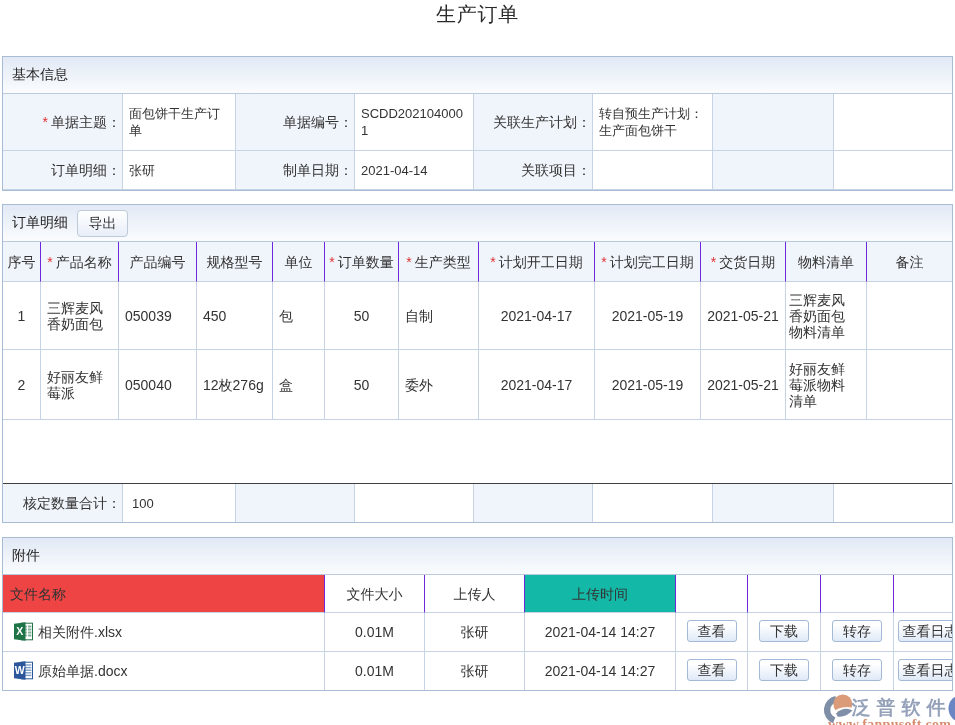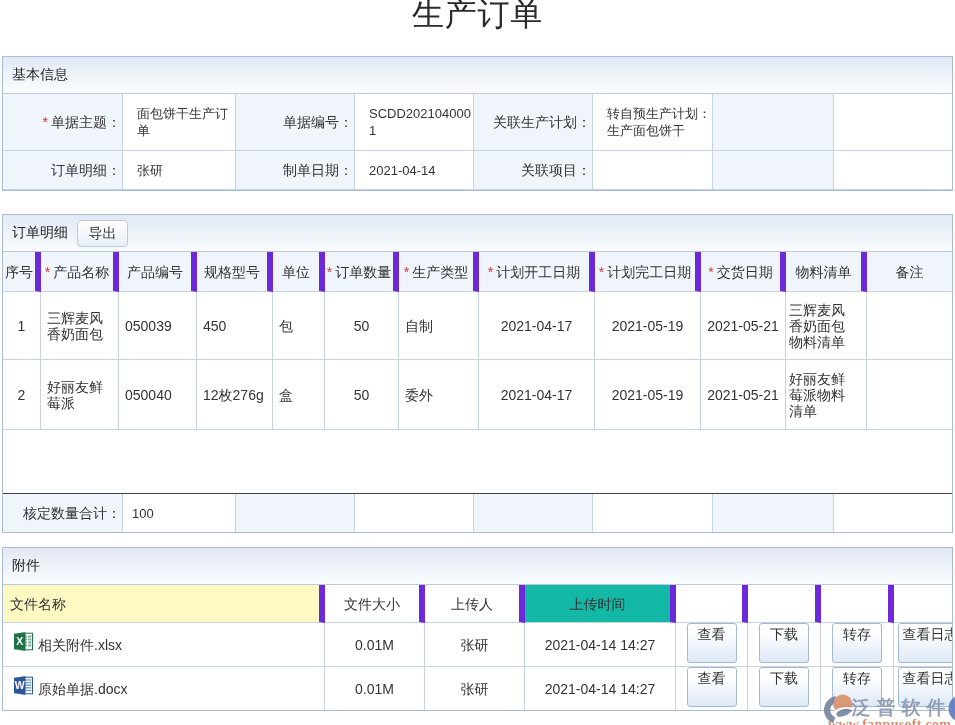--- a/index.html
+++ b/index.html
@@ -1,38 +1,38 @@
 <!DOCTYPE html>
 <html><head><meta charset="utf-8"><title>生产订单</title><style>
 *{margin:0;padding:0;box-sizing:border-box}
 html,body{width:955px;height:725px;background:#fff;overflow:hidden}
 body{font-family:"Liberation Sans",sans-serif;font-size:14px;color:#333;position:relative}
-h1{text-align:center;font-size:32px;font-weight:400;color:#2a2a2a;margin-top:1px;line-height:26px;letter-spacing:0.8px}
+h1{text-align:center;font-size:20px;font-weight:400;color:#2a2a2a;margin-top:1px;line-height:26px;letter-spacing:0.8px}
 .sec{margin:0 2px;border:1px solid #a9bcd6;background:#fff}
 .hd{height:37px;background:linear-gradient(#e2e9f5,#fafcfe);border-bottom:1px solid #bac9de;display:flex;align-items:center;padding-left:9px;font-size:14px;color:#222}
 table{border-collapse:separate;border-spacing:0;table-layout:fixed}
 td{font-size:14px;line-height:17px;vertical-align:middle;border-right:1px solid #c6d3e5;border-bottom:1px solid #c6d3e5;overflow:hidden}
 td.last{border-right:none}
 tr.lastrow td{border-bottom:none}
 .lbl{background:#f0f5fb;text-align:right;padding-right:1px;color:#333}
-.val{background:#fff;text-align:left;padding-left:14px;font-size:13px}
+.val{background:#fff;text-align:left;padding-left:6px;font-size:13px}
 .req{color:#e03131;margin-right:3px}
 
 .sec1{margin-top:29px}
 .t1{width:949px}
 
-.grid th{font-size:14px;line-height:16px;font-weight:400;background:#f0f5fb;border-right:6px solid #6d28d9;border-bottom:1px solid #c6d3e5;text-align:center;vertical-align:middle}
+.grid th{font-size:14px;line-height:16px;font-weight:400;background:#f0f5fb;border-right:1px solid #6d28d9;border-bottom:1px solid #c6d3e5;text-align:center;vertical-align:middle}
 .grid th.last{border-right:none}
 .grid td{background:#fff;line-height:16px}
 .cl{text-align:left;padding-left:6px}
 .cc{text-align:center}
 .spacer{height:63px}
-.btn{display:inline-block;border:1px solid #a3b9d5;border-radius:3px;background:linear-gradient(#ffffff 20%,#dfe9f7);color:#333;font-size:14px;text-align:center;height:40px;line-height:20px;width:50px;white-space:nowrap;overflow:hidden}
+.btn{display:inline-block;border:1px solid #a3b9d5;border-radius:3px;background:linear-gradient(#ffffff 20%,#dfe9f7);color:#333;font-size:14px;text-align:center;height:22px;line-height:20px;width:50px;white-space:nowrap;overflow:hidden}
 .exp{width:51px;height:27px;line-height:25px;margin-left:9px;border-color:#bfcad8;border-radius:4px;background:linear-gradient(#ffffff,#e8eef8)}
-.gap2{margin-top:23px}
+.gap2{margin-top:13px}
 .gap3{margin-top:14px}
 .fname{padding-left:35px;text-align:left;position:relative}
 .fname svg{position:absolute;left:10px;top:8px}
 .wm{position:absolute;left:815px;top:686px;width:140px;height:55px;pointer-events:none;z-index:5}
 </style></head><body>
 <h1>生产订单</h1>
 
 <div class="sec sec1">
   <div class="hd">基本信息</div>
   <table class="t1">
@@ -168,21 +168,21 @@
         <col style="width:100px">
         <col style="width:100px">
         <col style="width:151px">
         <col style="width:72px">
         <col style="width:73px">
         <col style="width:73px">
         <col style="width:73px">
       </colgroup>
     <tbody>
         <tr style="height:38px">
-      <th style="background:#fef9c3;text-align:left;padding-left:7px;font-weight:400">文件名称</th>
+      <th style="background:#ef4444;text-align:left;padding-left:7px;font-weight:400">文件名称</th>
       <th style="background:#fff">文件大小</th>
       <th style="background:#fff">上传人</th>
       <th style="background:#14b8a6">上传时间</th>
       <th style="background:#fff"></th>
       <th style="background:#fff"></th>
       <th style="background:#fff"></th>
       <th style="background:#fff" class="last"></th>
     </tr>
     <tr style="height:39px">
       <td class="fname"><svg width="21" height="21" viewBox="0 0 21 21">

